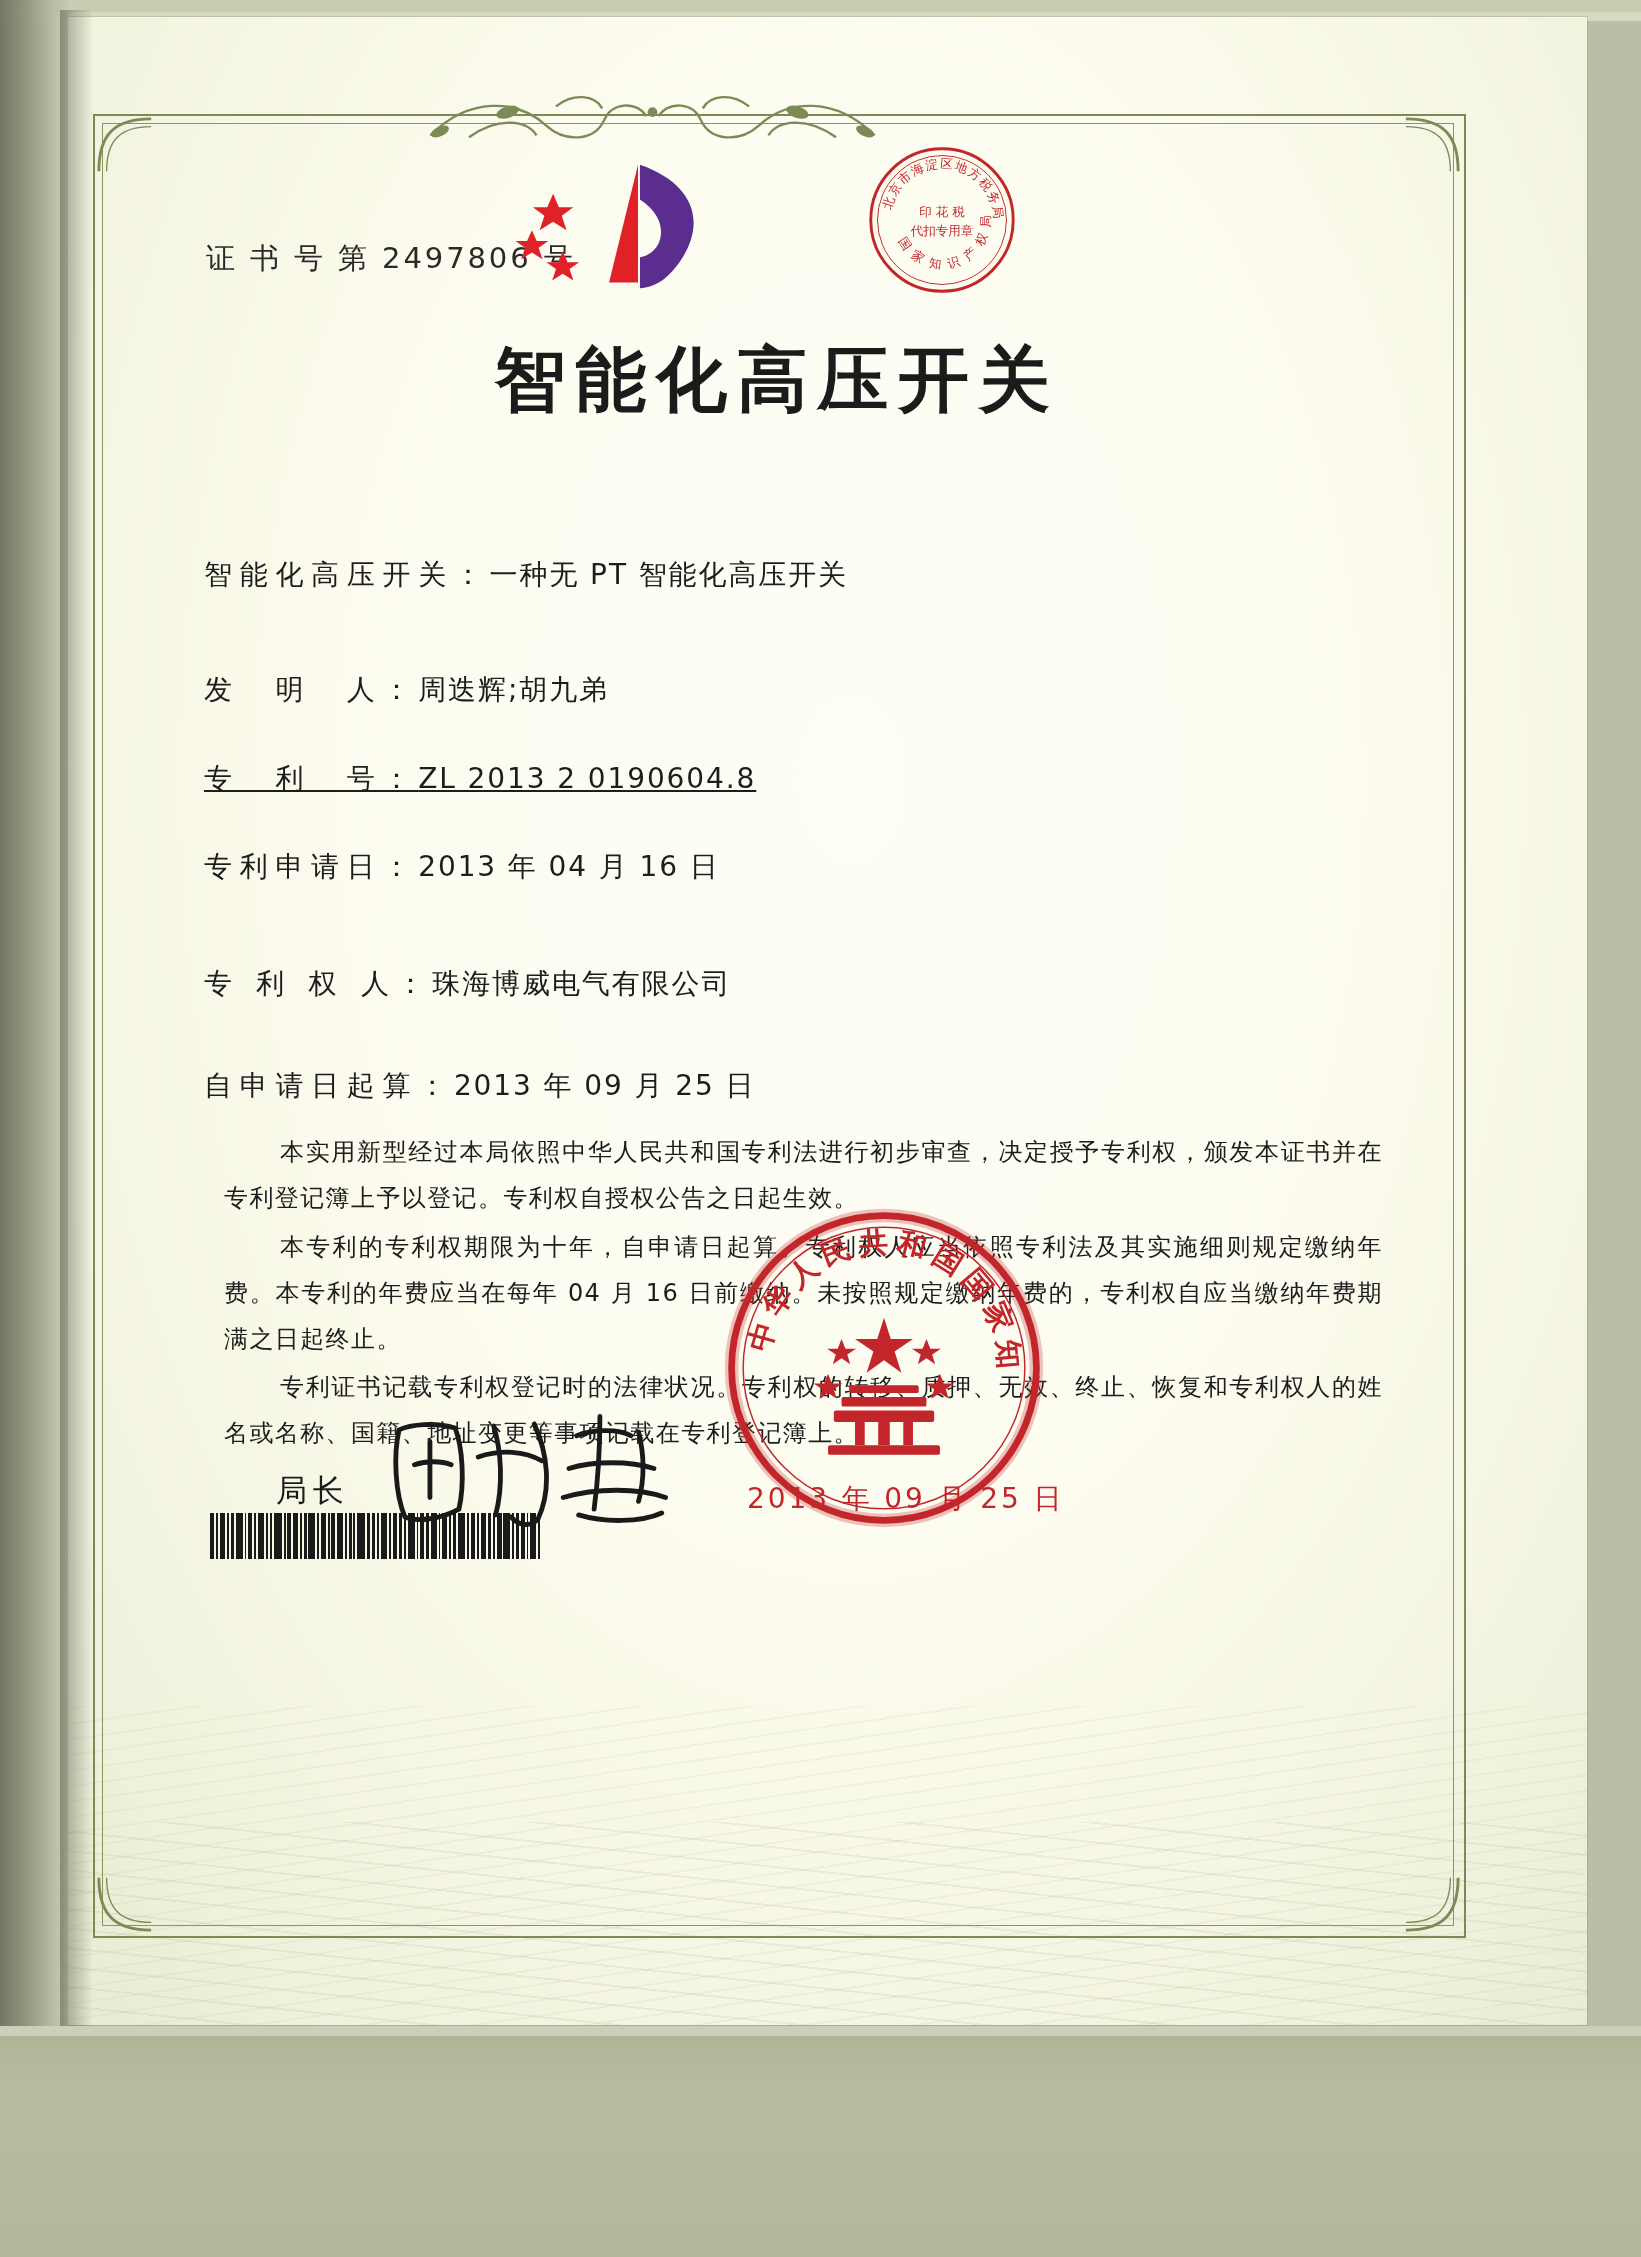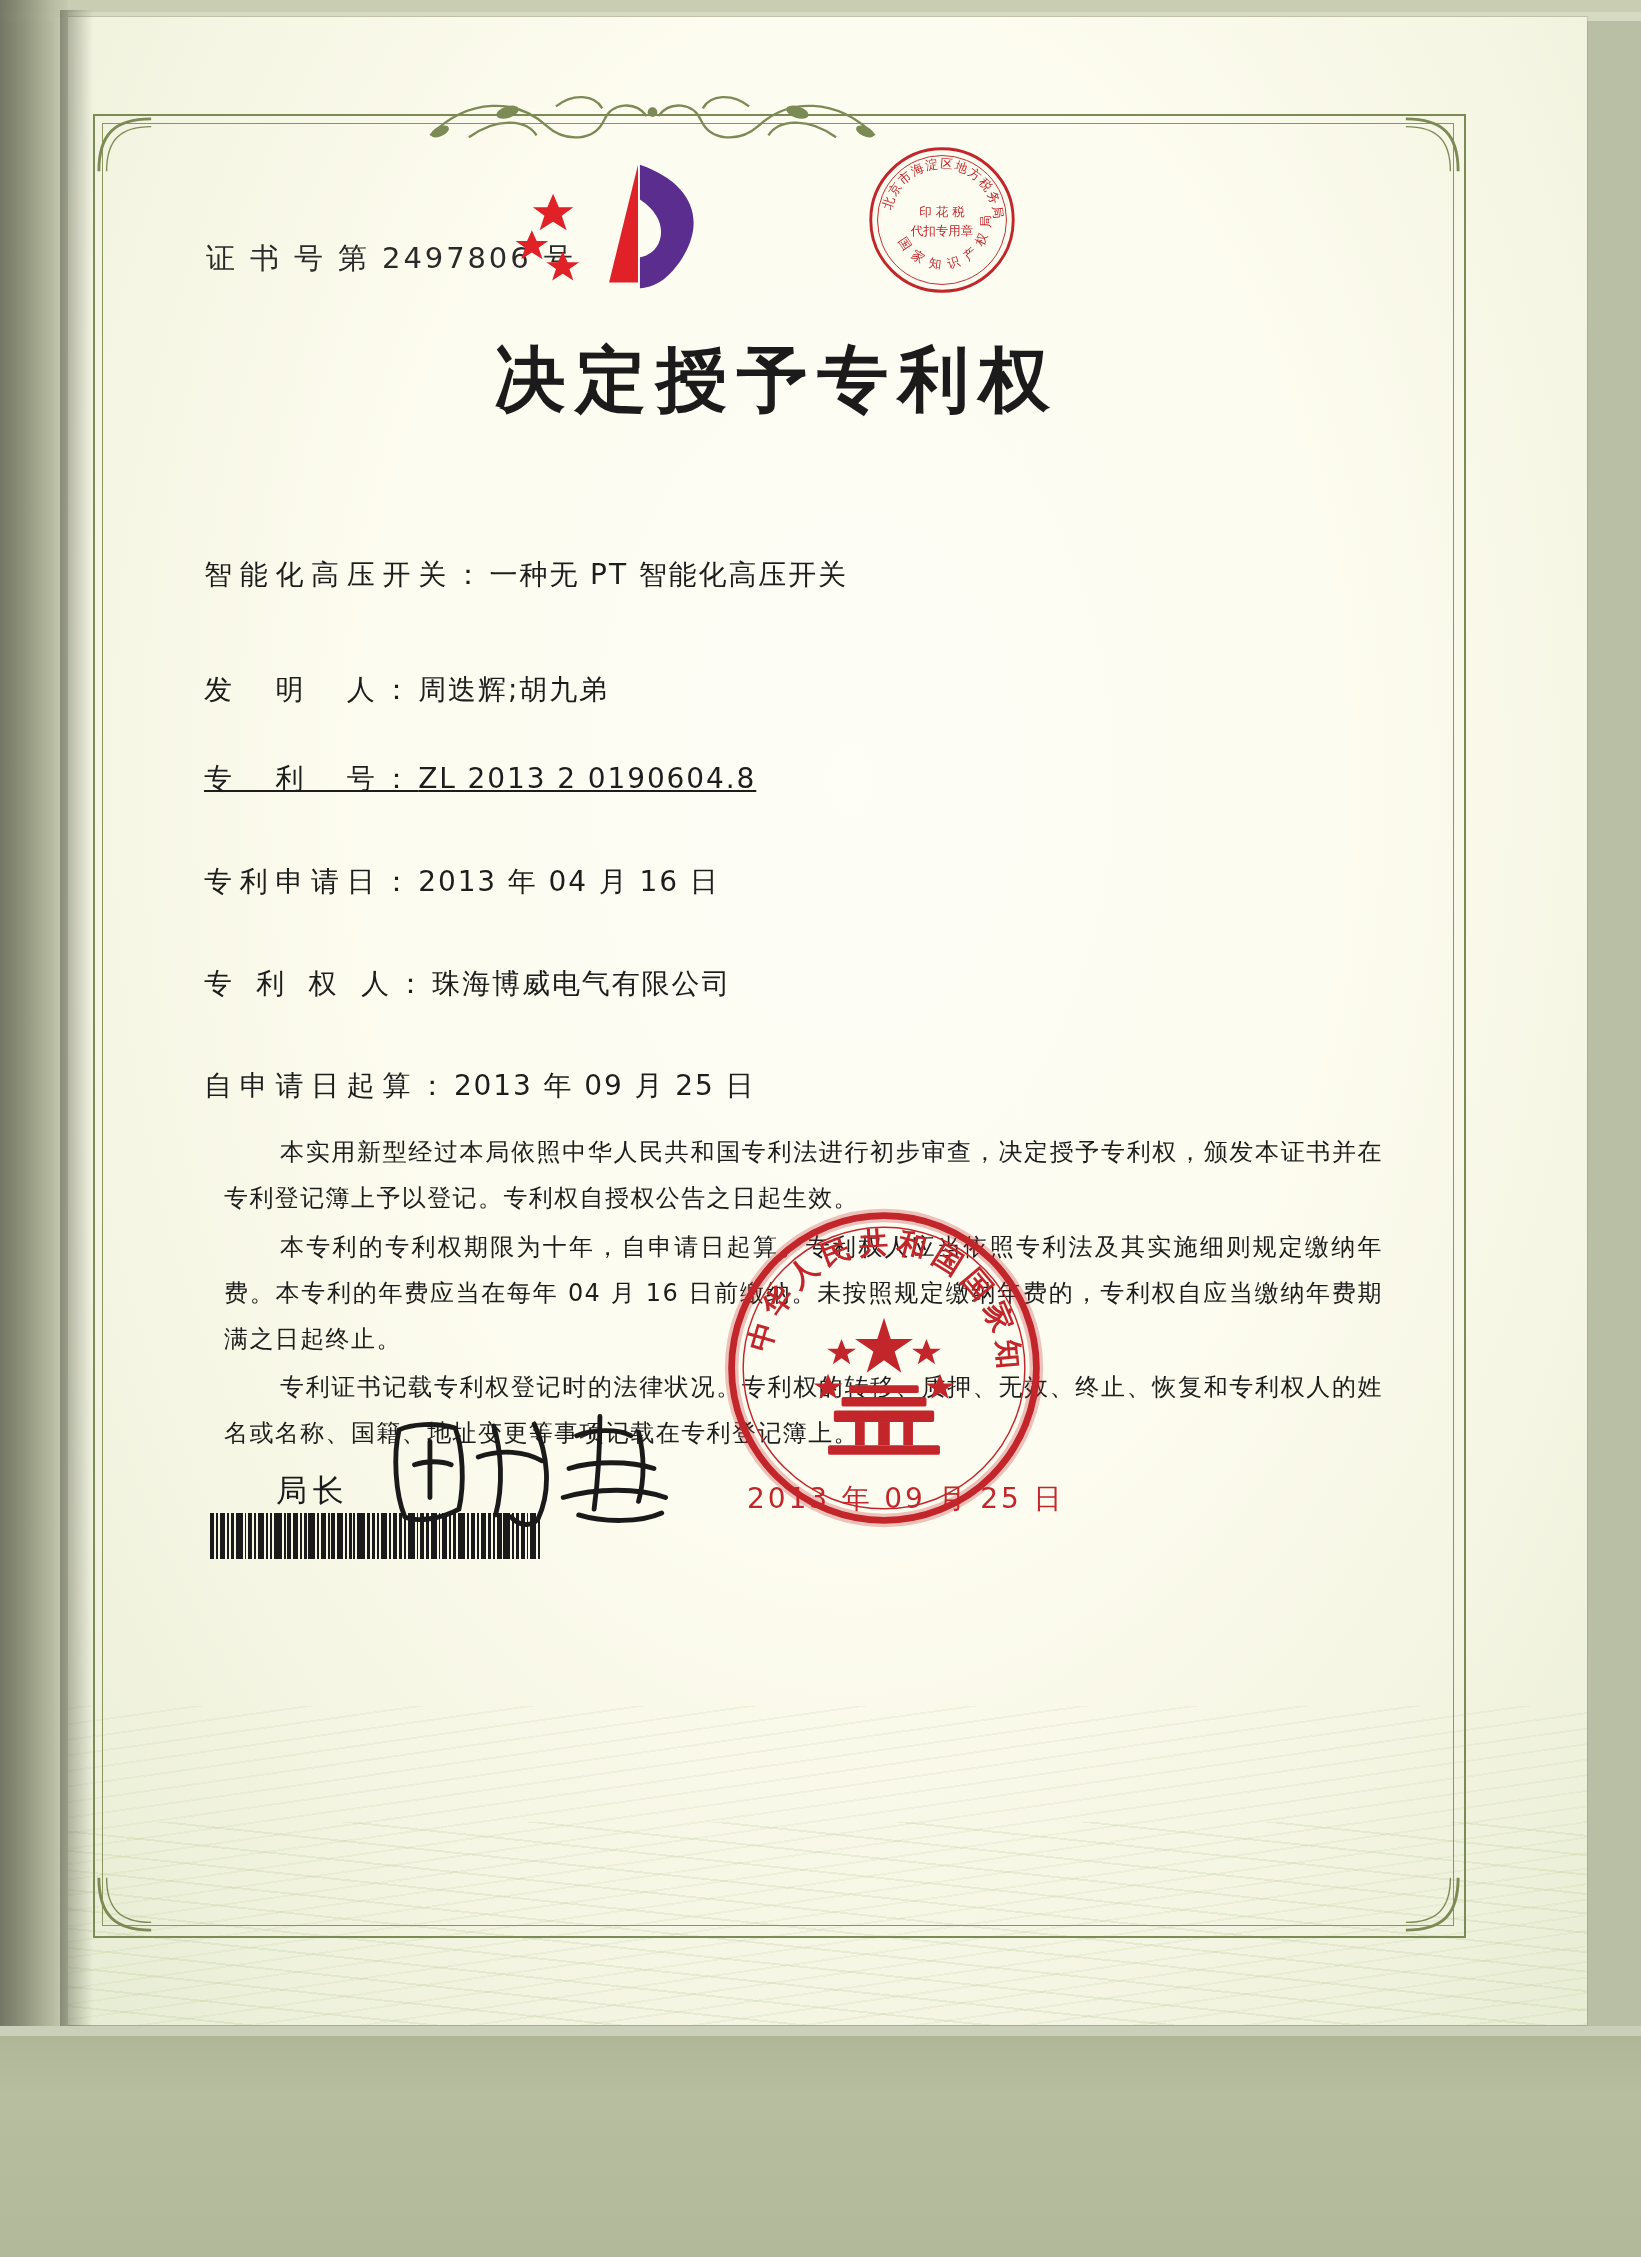--- a/index.html
+++ b/index.html
@@ -198,35 +198,35 @@
           <textPath href="#arcTop" startOffset="6%">北京市海淀区地方税务局</textPath>
         </text>
         <text font-size="13" fill="#c2262a" letter-spacing="2" font-family="DejaVu Sans, sans-serif">
           <textPath href="#arcBot" startOffset="14%">国 家 知 识 产 权 局</textPath>
         </text>
         <text x="80" y="76" text-anchor="middle" font-size="13" fill="#c2262a" font-family="DejaVu Sans, sans-serif">印 花 税</text>
         <text x="80" y="96" text-anchor="middle" font-size="13" fill="#c2262a" font-family="DejaVu Sans, sans-serif">代扣专用章</text>
       </svg>
     </div>
 
-    <div class="title">决定授予专利权</div>
+    <div class="title">智能化高压开关</div>
 
     <div class="field" style="top:433px;">
       <span class="lbl">智能化高压开关：</span><span class="val">一种无 PT 智能化高压开关</span>
     </div>
 
     <div class="field" style="top:509px;margin-top:39px;">
       <span class="lbl">发　明　人：</span><span class="val">周迭辉;胡九弟</span>
     </div>
 
     <div class="field" style="top:637px;text-decoration:underline;">
       <span class="lbl">专　利　号：</span><span class="val">ZL 2013 2 0190604.8</span>
     </div>
 
-    <div class="field" style="top:740px;">
+    <div class="field" style="top:725px;">
       <span class="lbl">专利申请日：</span><span class="val">2013 年 04 月 16 日</span>
     </div>
 
     <div class="field" style="top:842px;">
       <span class="lbl">专 利 权 人：</span><span class="val">珠海博威电气有限公司</span>
     </div>
 
     <div class="field" style="top:944px;">
       <span class="lbl">自申请日起算：</span><span class="val">2013 年 09 月 25 日</span>
     </div>

